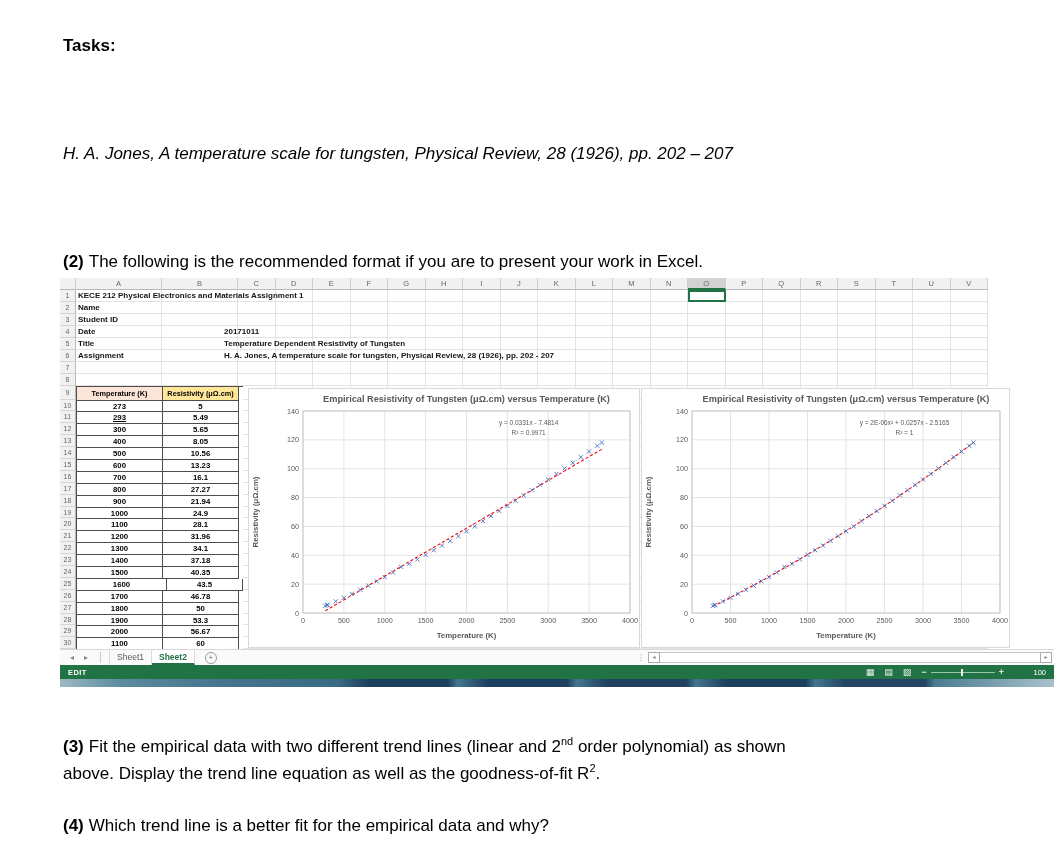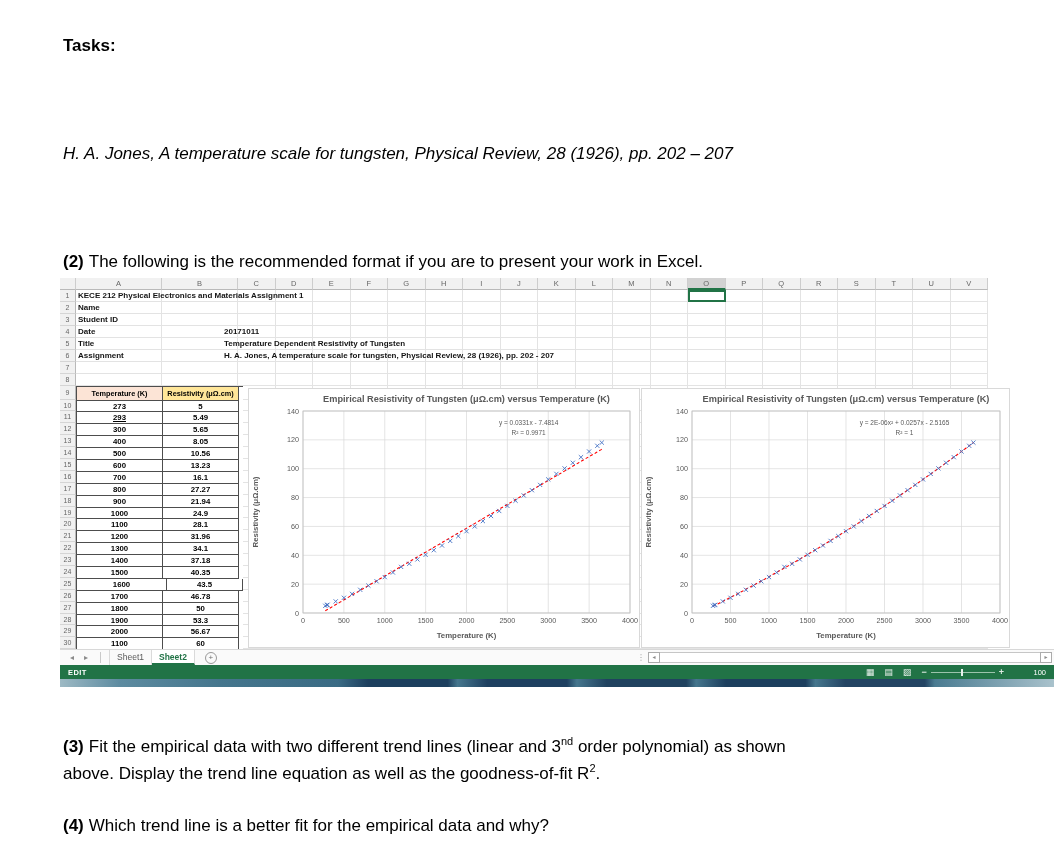--- a/index.html
+++ b/index.html
@@ -1091,17 +1091,17 @@
           </div>
           <span class="zsign">+</span>
         </div>
       </div>
       <span id="zoomval">100</span>
     </div>
 
     <div id="strip"></div>
   </div>
 
-  <p class="docblock" style="top:733px;"><span class="num">(3)</span><span>Fit the empirical data with two different trend lines (linear and 3</span><sup>nd</sup><span> order polynomial) as shown</span><br><span>above. Display the trend line equation as well as the goodness-of-fit R</span><sup>2</sup><span>.</span></p>
+  <p class="docblock" style="top:733px;"><span class="num">(3)</span><span>Fit the empirical data with two different trend lines (linear and 2</span><sup>nd</sup><span> order polynomial) as shown</span><br><span>above. Display the trend line equation as well as the goodness-of-fit R</span><sup>2</sup><span>.</span></p>
 
   <p class="docblock" style="top:812px;"><span class="num">(4)</span><span>Which trend line is a better fit for the empirical data and why?</span></p>
 
 </div>
 
 </body></html>

